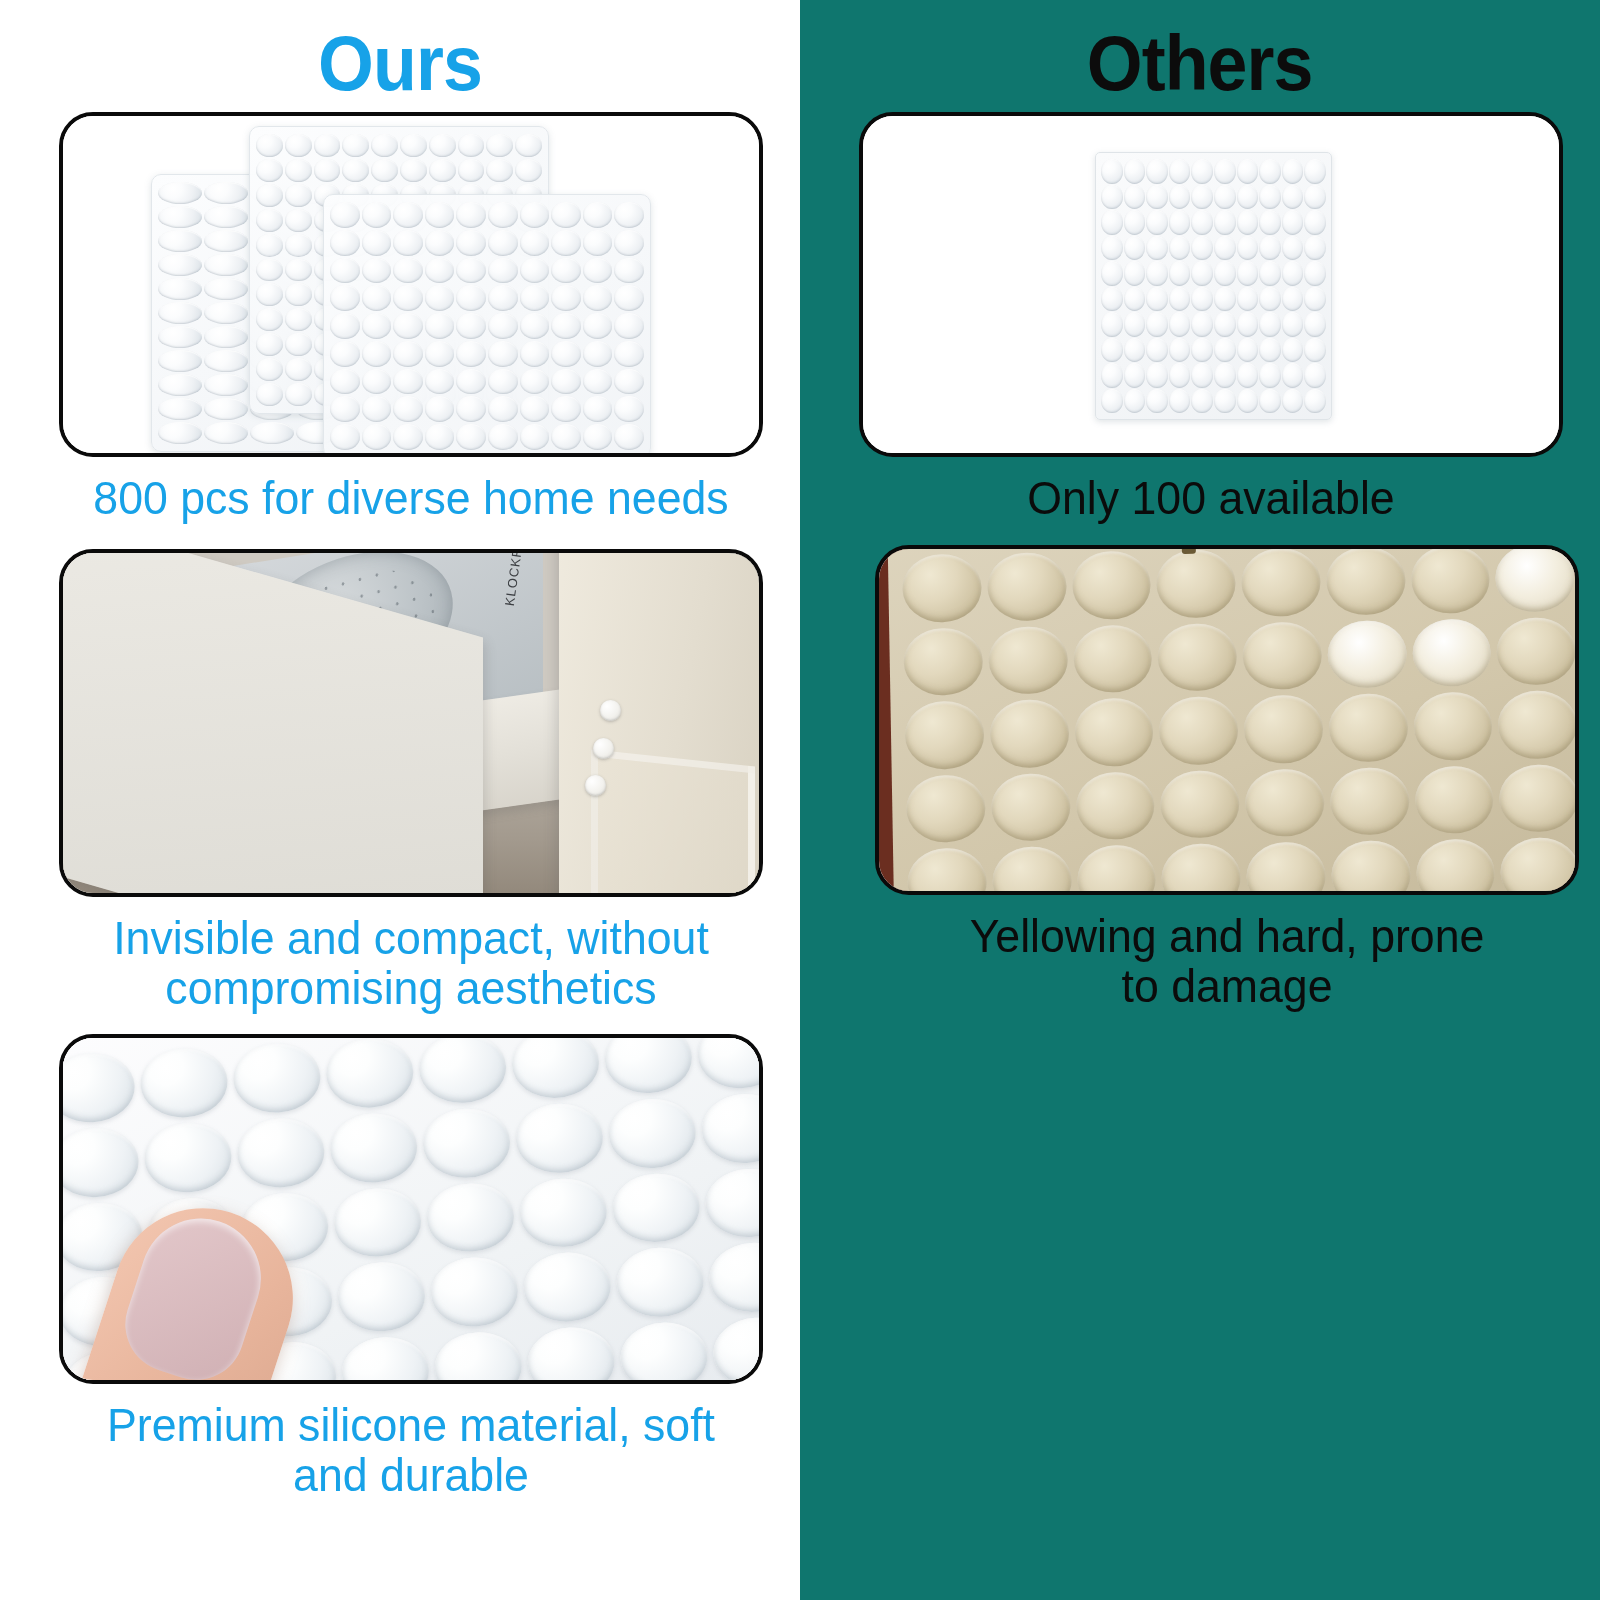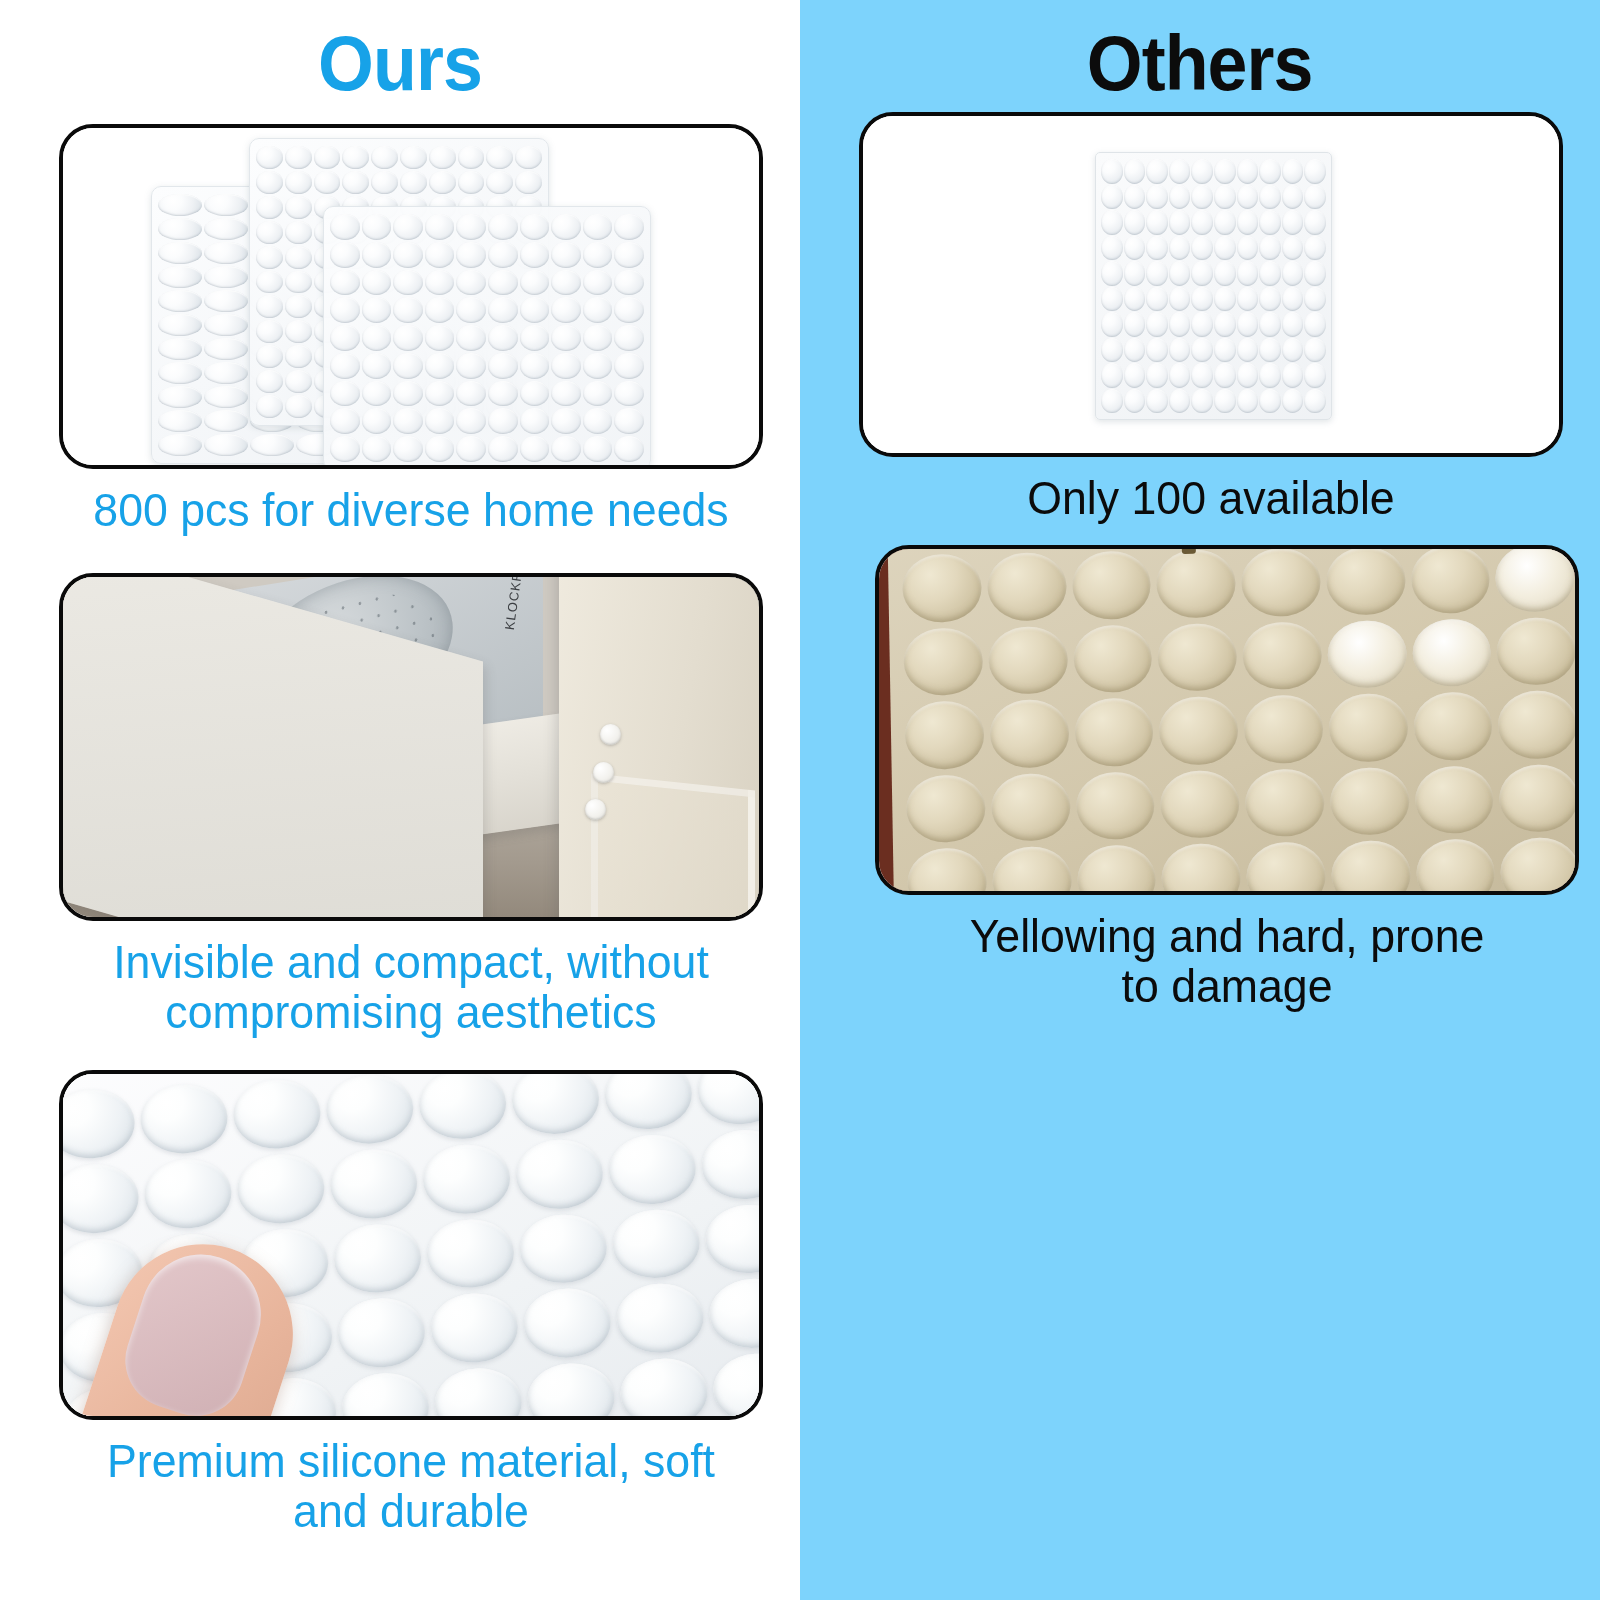--- a/index.html
+++ b/index.html
@@ -18,22 +18,22 @@
   }
   .column {
     position: relative;
     width: 800px;
     height: 1600px;
     box-sizing: border-box;
     display: flex;
     flex-direction: column;
     align-items: center;
   }
-  .column-ours { background: #ffffff; gap: 12px; }
-  .column-others { background: #7dd3fc; }
+  .column-ours { background: #ffffff; }
+  .column-others { background: #0f766e; }
 
   .col-title {
     font-size: 78px;
     font-weight: bold;
     line-height: 1;
     letter-spacing: -1px;
     margin: 24px 0 10px 0;
     text-align: center;
     transform: scaleX(0.92);
   }

